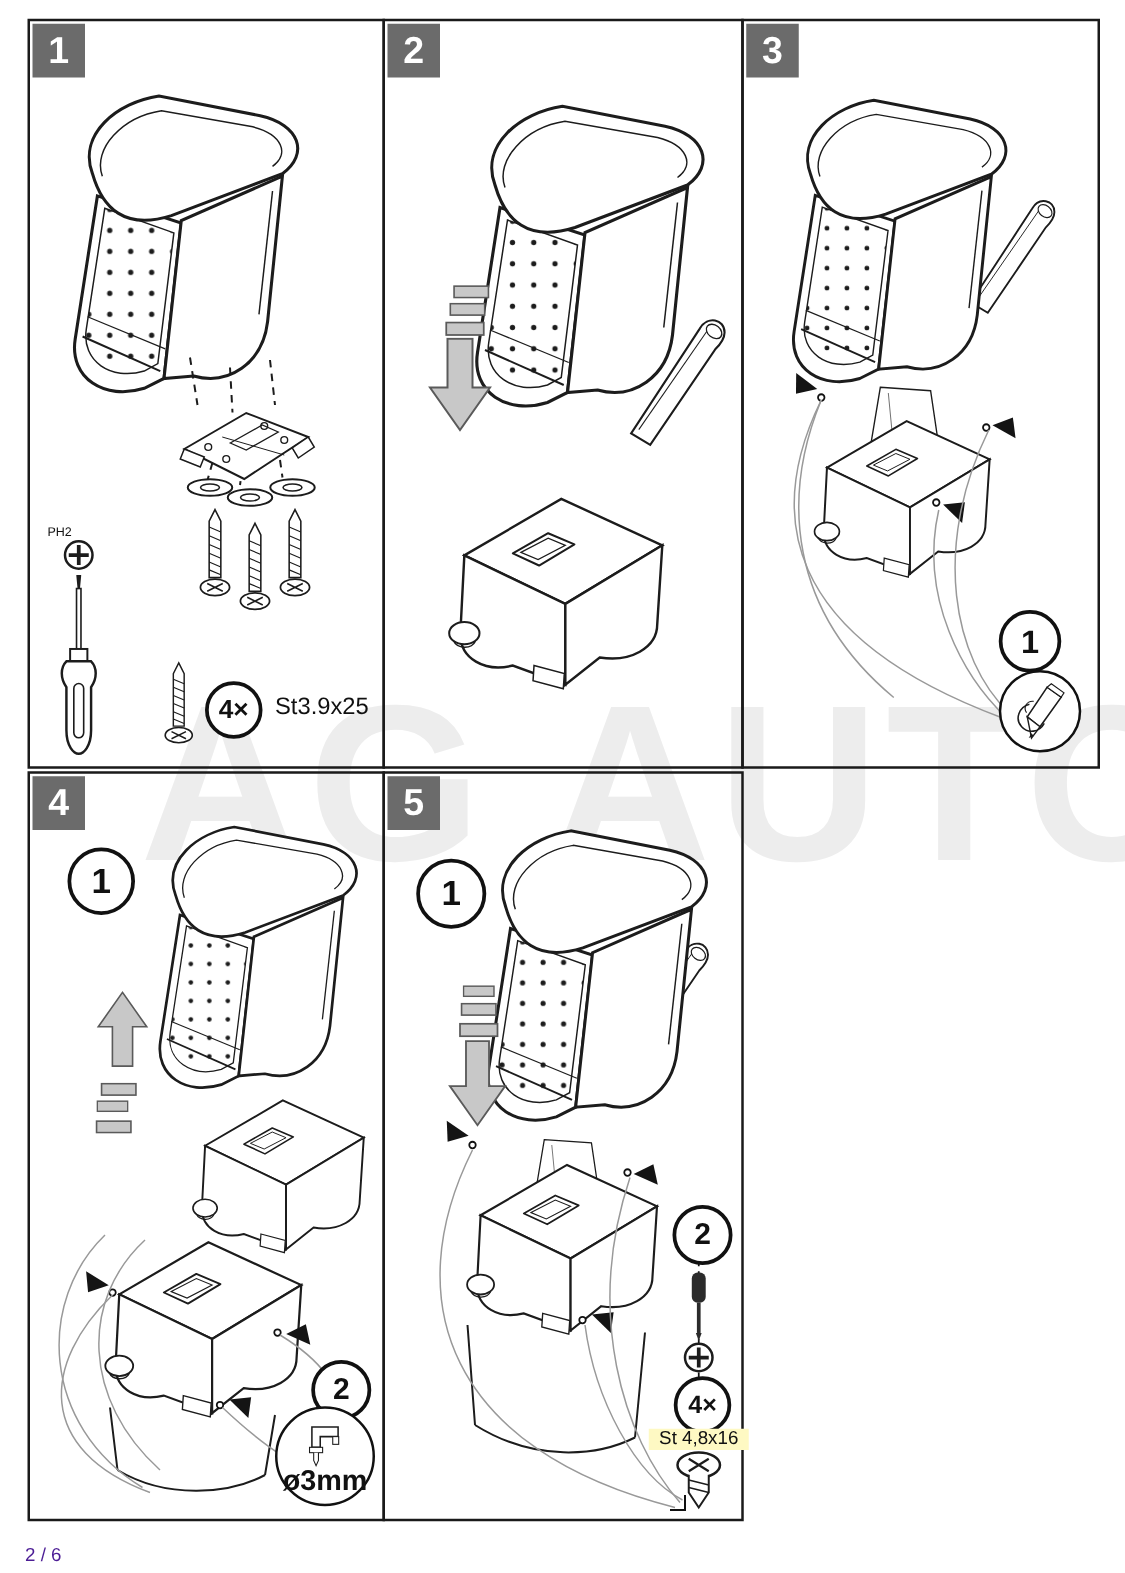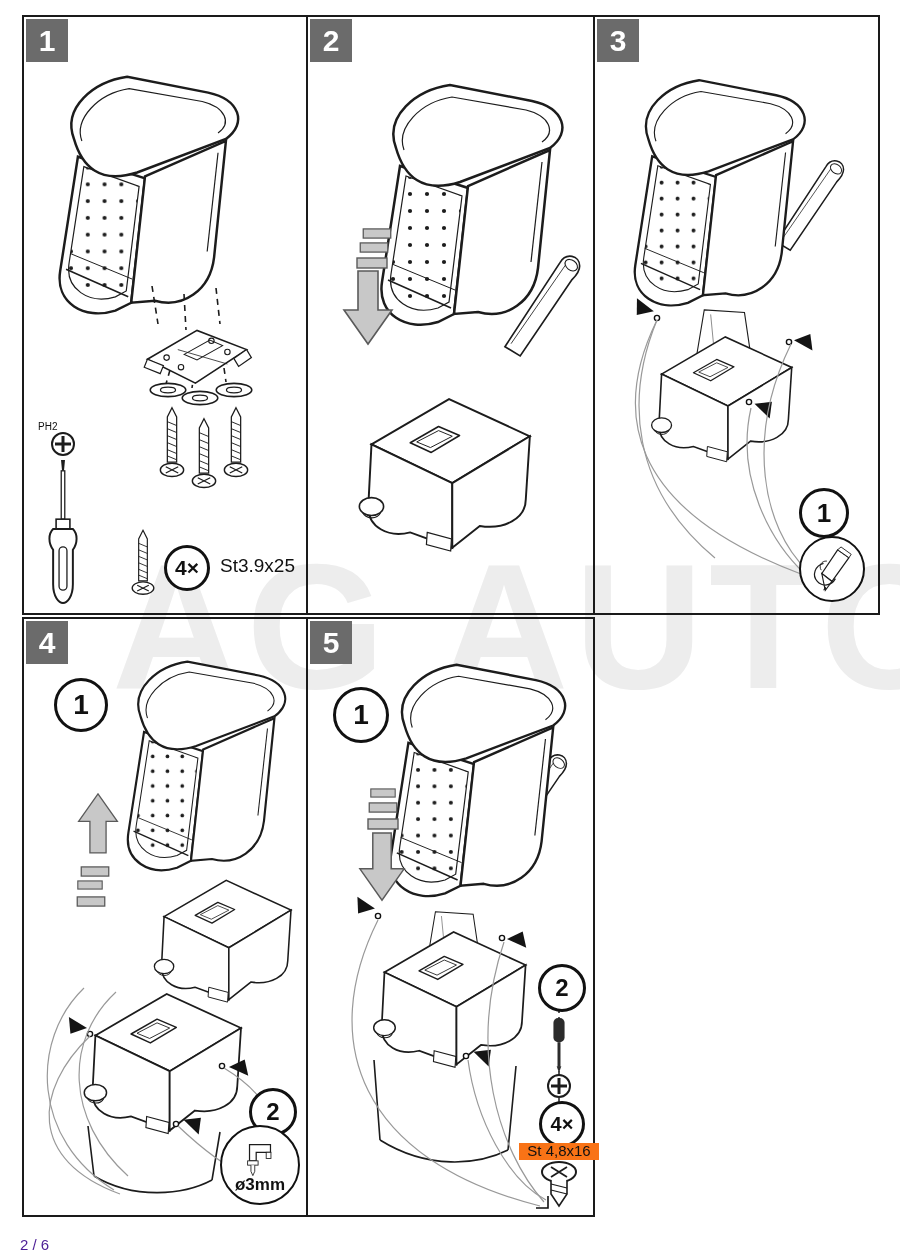--- a/index.html
+++ b/index.html
@@ -33,22 +33,22 @@
     font-weight:700;z-index:2;box-sizing:content-box;
   }
   .iconcirc{
     position:absolute;border-radius:50%;background:#fff;
     border:2.5px solid #111;display:flex;flex-direction:column;
     align-items:center;justify-content:center;z-index:2;box-sizing:content-box;
   }
   .lbl{position:absolute;z-index:2;color:#111}
   .spec{font-size:19px}
   .ph2{font-size:10px;font-weight:400}
-  .drillspec{font-size:17px;font-weight:700;line-height:1;margin-top:-2px}
-  .specsmall{font-size:15px;background:#f97316;text-align:center;line-height:1.1}
+  .drillspec{font-size:23px;font-weight:700;line-height:1;margin-top:-2px}
+  .specsmall{font-size:15px;background:#fef9c3;text-align:center;line-height:1.1}
   .footer{
     position:absolute;left:20px;top:1236px;font-size:15px;color:#4c1d95;z-index:2;
   }
 </style>
 </head>
 <body>
 
 <svg width="0" height="0" style="position:absolute" aria-hidden="true">
 <defs>
   <pattern id="dotpat" width="17" height="17" patternUnits="userSpaceOnUse">

